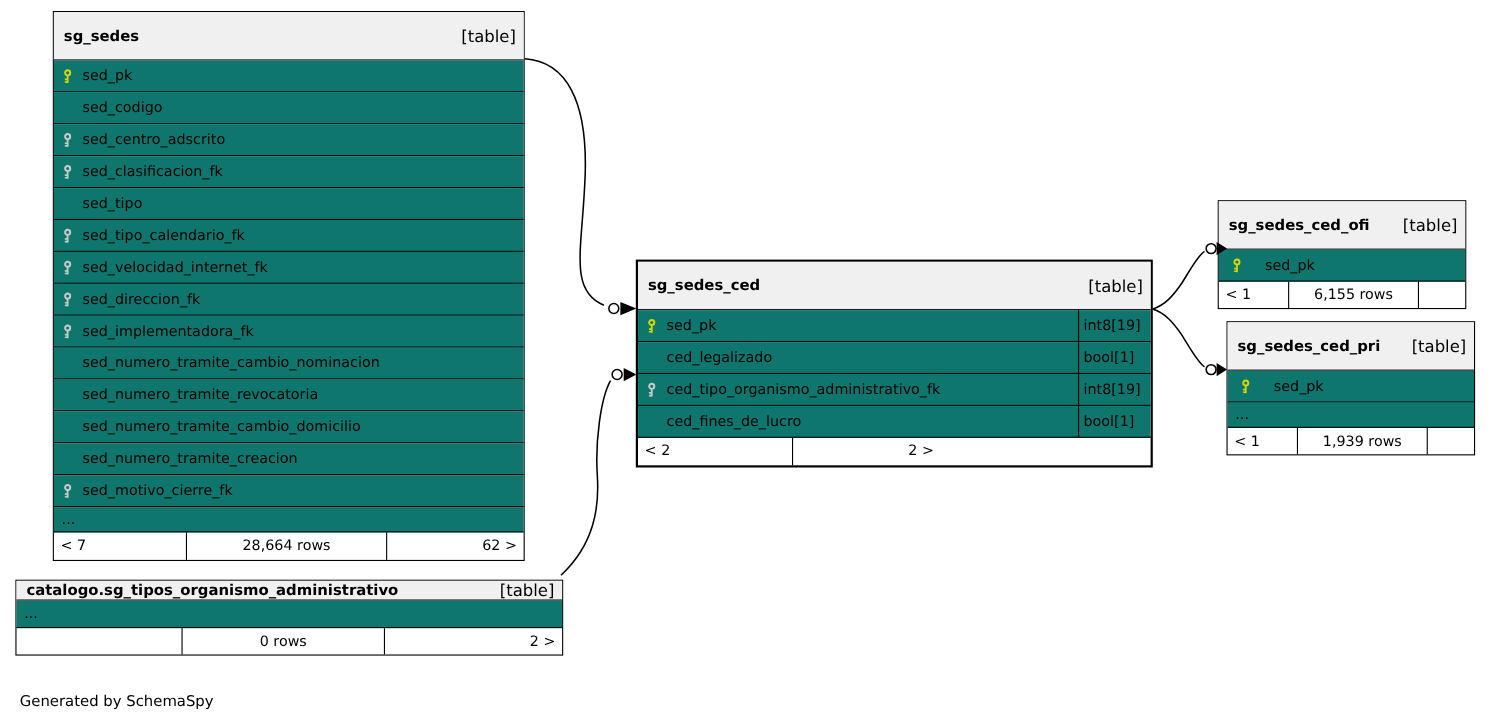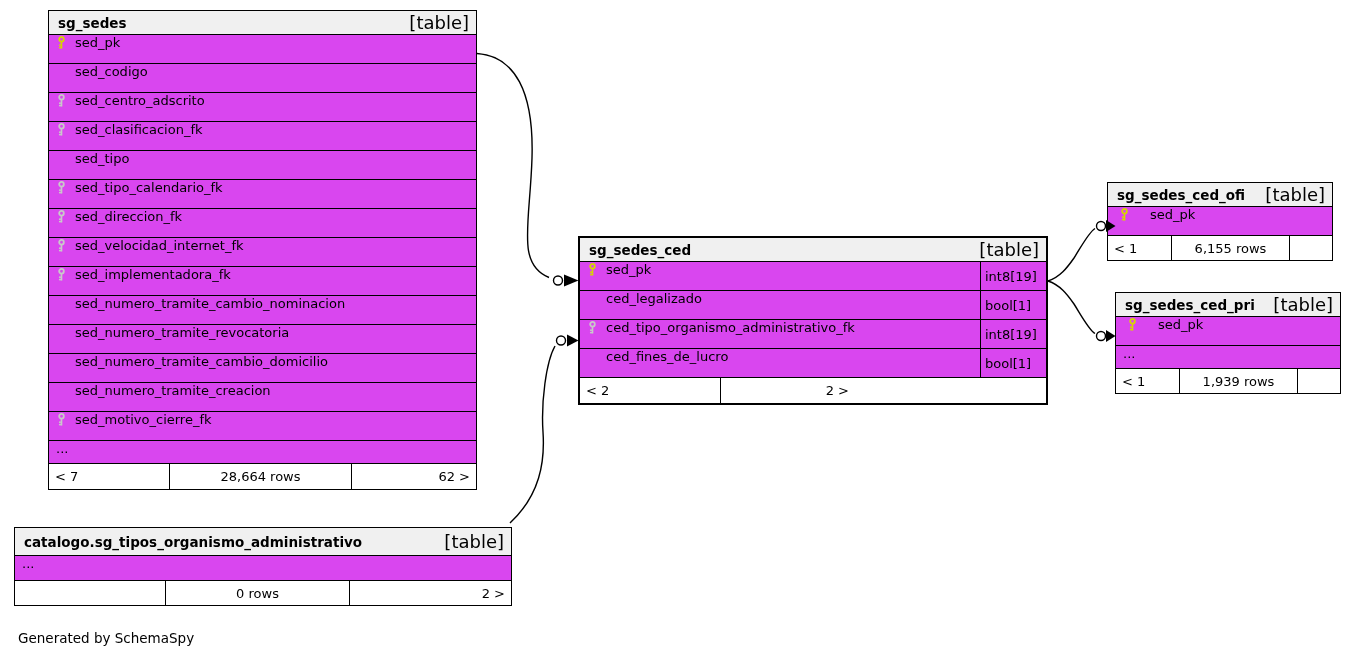--- a/index.html
+++ b/index.html
@@ -5,28 +5,28 @@
   html,body{margin:0;padding:0;background:#fff;}
   .canvas{
     position:relative;width:1359px;height:659px;background:#fff;overflow:hidden;
     font-family:"DejaVu Sans","Liberation Sans",sans-serif;font-size:13px;color:#000;
   }
   .links{position:absolute;left:0;top:0;width:1359px;height:659px;pointer-events:none;z-index:3;}
   .entity{position:absolute;background:#fff;border:1px solid #000;box-sizing:border-box;z-index:2;}
   .entity.thick{border-width:2.5px;}
   .thead{
     display:flex;justify-content:space-between;align-items:center;
-    background:#f0f0f0;border-bottom:1px solid #000;height:24px;
+    background:#f0f0f0;border-bottom:1px solid #000;height:44px;
     padding:0 7px 0 9px;box-sizing:border-box;
   }
   .tname{font-weight:bold;font-size:13.5px;white-space:nowrap;}
-  .ttag{font-size:18px;white-space:nowrap;}
+  .ttag{font-size:15px;white-space:nowrap;}
   .row{
-    position:relative;display:flex;align-items:flex-start;height:29px;
-    border-bottom:1px solid #000;box-sizing:border-box;padding-left:8px;background:#d946ef;white-space:nowrap;
+    position:relative;display:flex;align-items:center;height:29px;
+    border-bottom:1px solid #000;box-sizing:border-box;padding-left:8px;background:#0f766e;white-space:nowrap;
   }
   .row-ellipsis{height:23px;padding-left:7px;}
   .keycell{width:18px;display:inline-flex;align-items:center;flex:none;}
   .keycell.wide{width:30px;padding-left:4px;}
   .key{width:9px;height:15px;display:block;}
   .cname{white-space:nowrap;}
   .typecol{
     position:absolute;right:0;top:0;bottom:0;width:66px;border-left:1px solid #000;
     display:flex;align-items:center;padding-left:4px;box-sizing:border-box;
   }
@@ -99,29 +99,29 @@
           </svg>
         </span>
       <span class="cname">sed_tipo_calendario_fk</span>
     </div>
     <div class="row">
       <span class="keycell" style="color: rgb(201, 201, 201);">
           <svg class="key">
             <use href="#keyicon"></use>
           </svg>
         </span>
+      <span class="cname">sed_velocidad_internet_fk</span>
+    </div>
+    <div class="row">
+      <span class="keycell" style="color: rgb(201, 201, 201);">
+          <svg class="key">
+            <use href="#keyicon"></use>
+          </svg>
+        </span>
       <span class="cname">sed_direccion_fk</span>
-    </div>
-    <div class="row">
-      <span class="keycell" style="color: rgb(201, 201, 201);">
-          <svg class="key">
-            <use href="#keyicon"></use>
-          </svg>
-        </span>
-      <span class="cname">sed_velocidad_internet_fk</span>
     </div>
     <div class="row">
       <span class="keycell" style="color: rgb(201, 201, 201);">
           <svg class="key">
             <use href="#keyicon"></use>
           </svg>
         </span>
       <span class="cname">sed_implementadora_fk</span>
     </div>
     <div class="row">
@@ -234,21 +234,21 @@
       <span class="cname">...</span>
     </div>
     <div class="tfoot small">
       <span class="fcell" style="width:63px;">&lt; 1</span>
       <span class="fcell mid" style="width:118px;">1,939 rows</span>
       <span class="fcell right" style="width:43px;"></span>
     </div>
   </div>
 
   <div class="entity" style="left:14px;top:527px;width:498px;">
-    <div class="thead" style="height:28px;text-align:center;">
+    <div class="thead" style="height:18px;text-align:center;">
       <span class="tname">catalogo.sg_tipos_organismo_administrativo</span>
       <span class="ttag">[table]</span>
     </div>
     <div class="row row-ellipsis" style="height:25px;">
       <span class="cname">...</span>
     </div>
     <div class="tfoot small">
       <span class="fcell" style="width:150px;"></span>
       <span class="fcell mid" style="width:184px;">0 rows</span>
       <span class="fcell right" style="width:162px;">2 &gt;</span>

